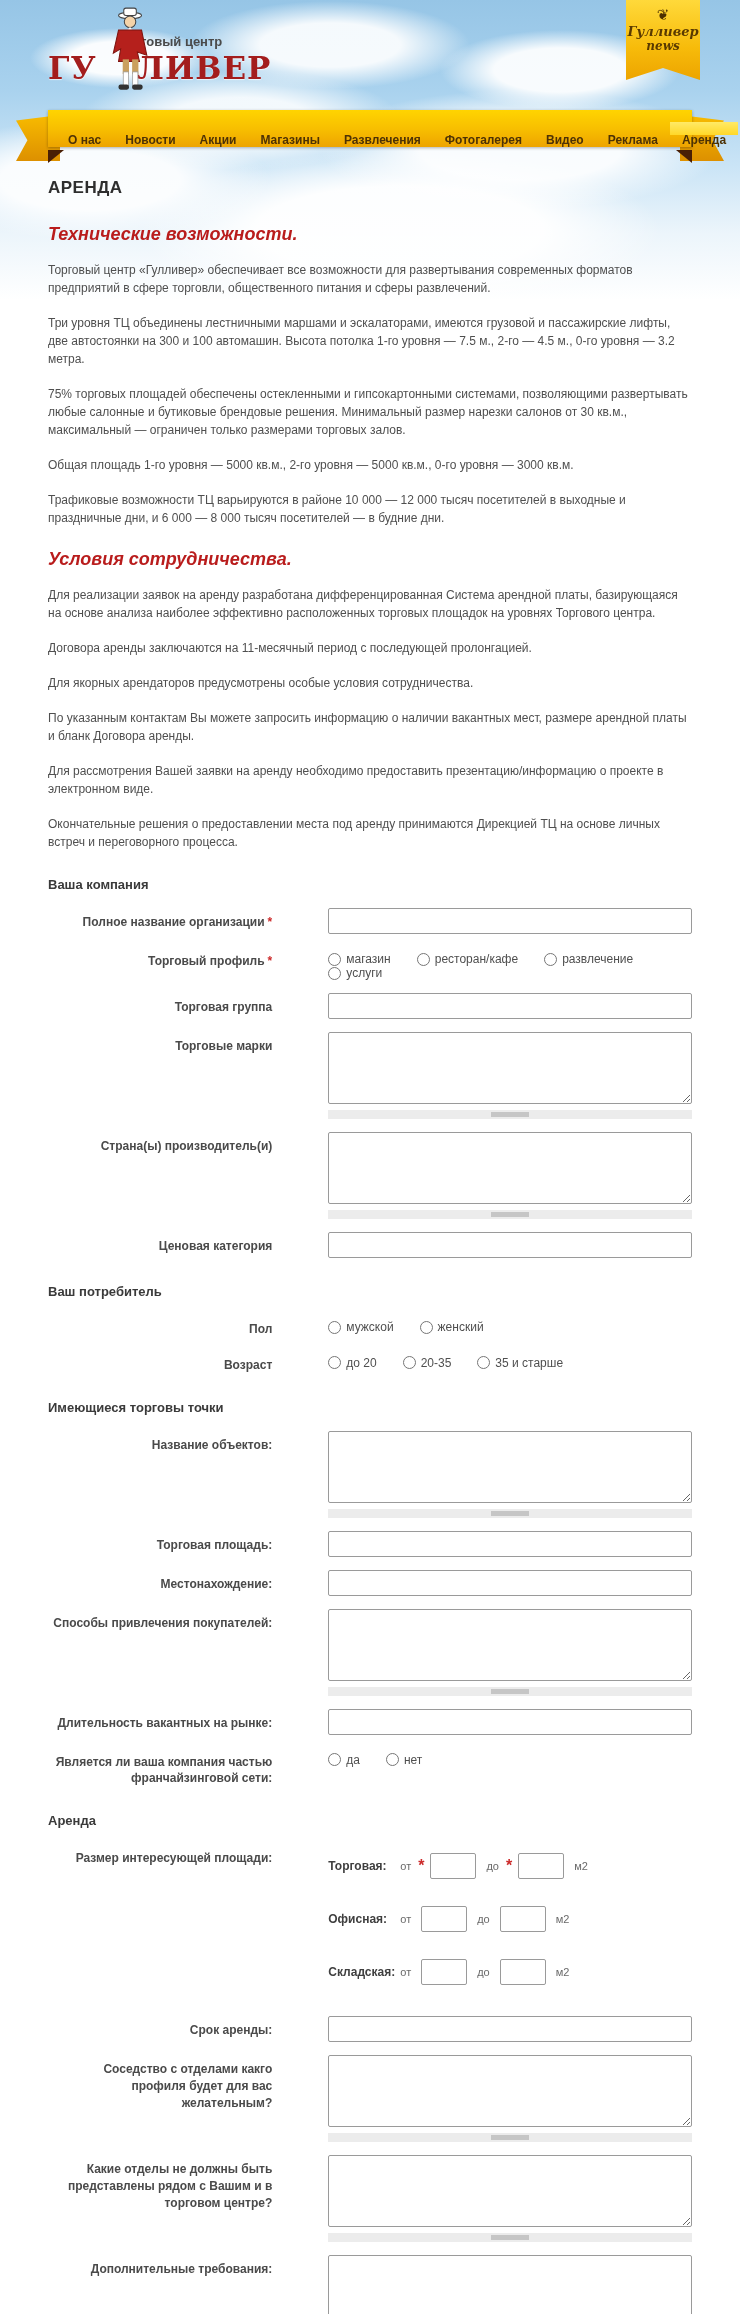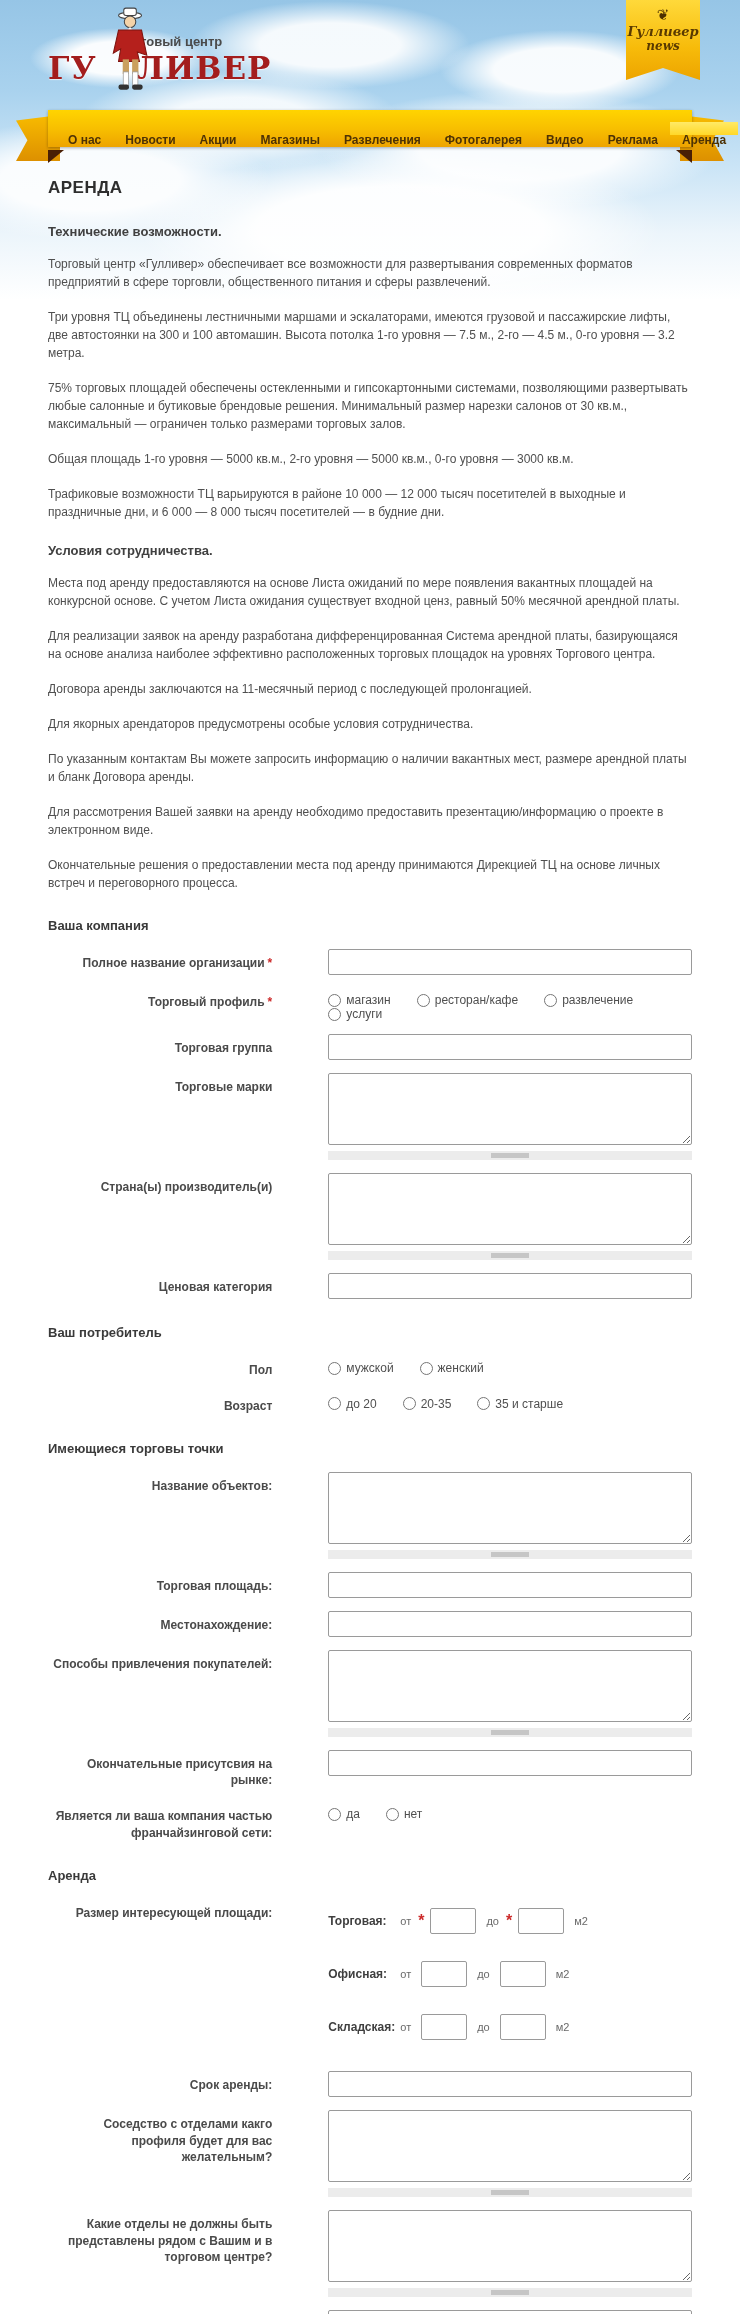--- a/index.html
+++ b/index.html
@@ -63,21 +63,21 @@
     display:flex;justify-content:space-between;align-items:stretch;padding:12px 8px;box-sizing:border-box;
   }
   .tab{
     font-size:12px;font-weight:bold;color:#4d3205;line-height:37px;padding:0 12px;cursor:pointer;white-space:nowrap;
   }
   .tab.active{background:linear-gradient(180deg,#ffea67 0%,#ffd829 100%);}
 
   
   main{position:relative;z-index:1;padding:0 48px;}
   .page-title{font-size:17px;font-weight:bold;color:#2e2e2e;margin:28px 0 26px;letter-spacing:.5px;}
-  .sec-head{font-size:13px;font-weight:bold;color:#404040;margin:22px 0 16px;}
+  .sec-head{font-size:18px;font-weight:bold;color:#b91c1c;margin:22px 0 16px;font-style:italic;}
   p.para{font-size:12px;line-height:1.5;color:#4f4f4f;margin:0 0 17px;}
 
   
   .form-head{font-size:13px;font-weight:bold;color:#3a3a3a;margin:26px 0 16px;}
   .frow{display:flex;align-items:flex-start;margin-bottom:13px;gap:44px;}
   .flabel{width:242px;text-align:right;padding-right:12px;box-sizing:border-box;
     font-size:12px;font-weight:bold;color:#4a4a4a;padding-top:6px;line-height:1.4;}
   .fctrl{width:373px;}
   .req{color:#cc2a2a;margin-left:3px;font-weight:bold;}
   input.txt{
@@ -162,21 +162,20 @@
     <h1 class="page-title">АРЕНДА</h1>
 
     <div class="sec-head">Технические возможности.</div>
     <p class="para">Торговый центр «Гулливер» обеспечивает все возможности для развертывания современных форматов предприятий в сфере торговли, общественного питания и сферы развлечений.</p>
     <p class="para">Три уровня ТЦ объединены лестничными маршами и эскалаторами, имеются грузовой и пассажирские лифты, две автостоянки на 300 и 100 автомашин. Высота потолка 1-го уровня — 7.5 м., 2-го — 4.5 м., 0-го уровня — 3.2 метра.</p>
     <p class="para">75% торговых площадей обеспечены остекленными и гипсокартонными системами, позволяющими развертывать любые салонные и бутиковые брендовые решения. Минимальный размер нарезки салонов от 30 кв.м., максимальный — ограничен только размерами торговых залов.</p>
     <p class="para">Общая площадь 1-го уровня — 5000 кв.м., 2-го уровня — 5000 кв.м., 0-го уровня — 3000 кв.м.</p>
     <p class="para">Трафиковые возможности ТЦ варьируются в районе 10 000 — 12 000 тысяч посетителей в выходные и праздничные дни, и 6 000 — 8 000 тысяч посетителей — в будние дни.</p>
 
     <div class="sec-head">Условия сотрудничества.</div>
-    <p class="para">Места под аренду предоставляются на основе Листа ожиданий по мере появления вакантных площадей на конкурсной основе. С учетом Листа ожидания существует входной ценз, равный 50% месячной арендной платы.</p>
     <p class="para">Для реализации заявок на аренду разработана дифференцированная Система арендной платы, базирующаяся на основе анализа наиболее эффективно расположенных торговых площадок на уровнях Торгового центра.</p>
     <p class="para">Договора аренды заключаются на 11-месячный период с последующей пролонгацией.</p>
     <p class="para">Для якорных арендаторов предусмотрены особые условия сотрудничества.</p>
     <p class="para">По указанным контактам Вы можете запросить информацию о наличии вакантных мест, размере арендной платы и бланк Договора аренды.</p>
     <p class="para">Для рассмотрения Вашей заявки на аренду необходимо предоставить презентацию/информацию о проекте в электронном виде.</p>
     <p class="para">Окончательные решения о предоставлении места под аренду принимаются Дирекцией ТЦ на основе личных встреч и переговорного процесса.</p>
 
     <form>
 
       <div class="form-head">Ваша компания</div>
@@ -298,21 +297,21 @@
         <div class="flabel">Способы привлечения покупателей:</div>
         <div class="fctrl">
           <textarea class="ta" style=""></textarea>
           <div class="grip">
               <div class="grip-bar"></div>
             </div>
         </div>
       </div>
 
       <div class="frow">
-        <div class="flabel">Окончательные присутсвия на рынке:</div>
+        <div class="flabel">Длительность вакантных на рынке:</div>
         <div class="fctrl"><input class="txt" type="text" style=""></div>
       </div>
 
       <div class="frow">
         <div class="flabel">Является ли ваша компания частью франчайзинговой сети:</div>
         <div class="fctrl radio-group">
           <label class="radio-item">
               <input type="radio" name="franchise" style="">
               <span>да</span>
             </label>

